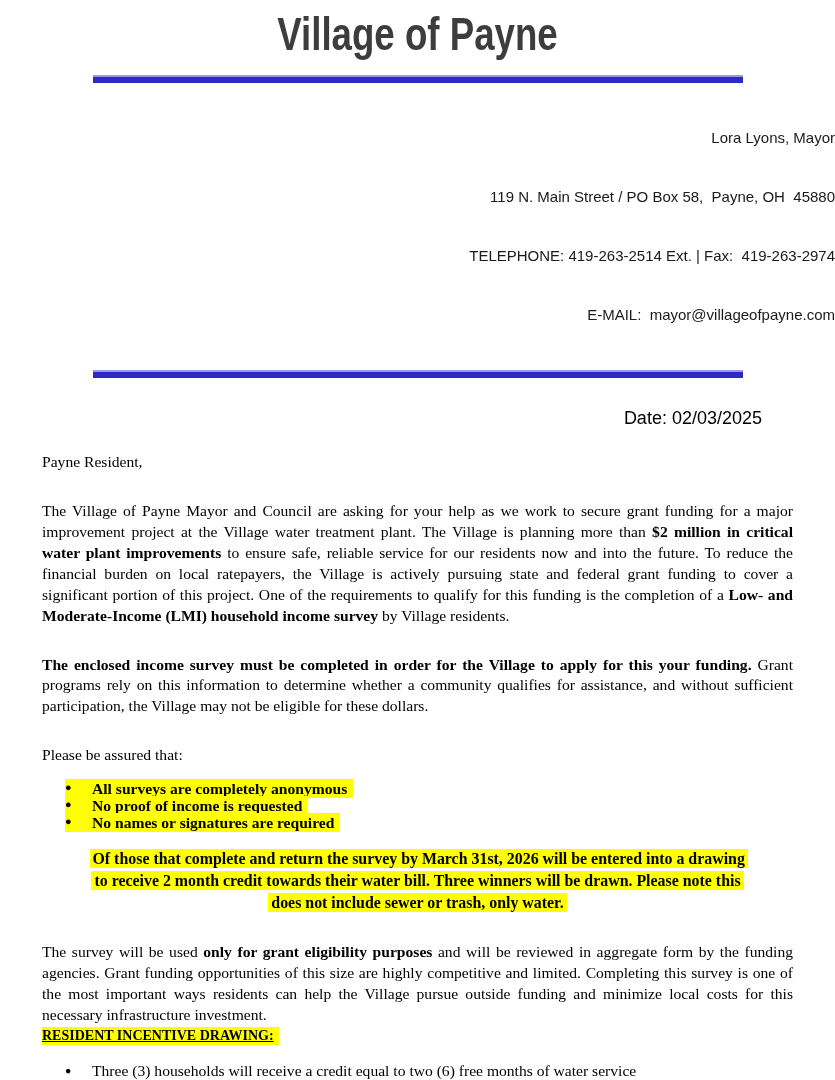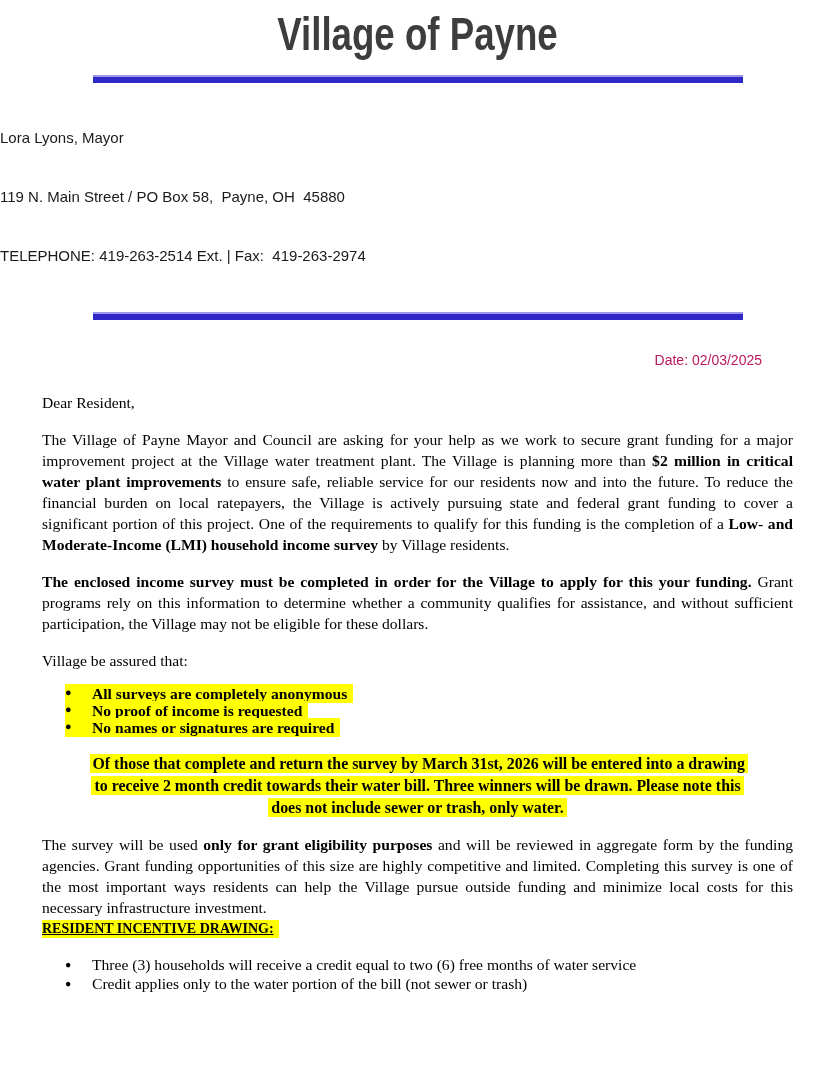--- a/index.html
+++ b/index.html
@@ -19,35 +19,35 @@
     transform:scaleX(0.78); transform-origin:center;
     white-space:nowrap;
   }
   .rule {
     width:650px; height:6px; margin:0 auto;
     background:var(--rule-blue, #2f28c7);
     border-top:2px solid var(--rule-blue-light, #9b97e9);
   }
   .rule.top { margin-top:15px; }
   .lh-contact {
-    text-align:left; padding:6px 0 7px;
+    text-align:right; padding:6px 0 7px;
     font-family:"Liberation Sans", sans-serif;
     font-size:15px; line-height:19.6px;
     color:#1a1a1a; white-space:pre-wrap;
   }
 
   
   .letter { padding:0 42px; font-size:15.6px; line-height:20.9px; }
   .date-line {
-    font-family:"Liberation Sans", sans-serif; font-size:14px;
+    font-family:"Liberation Sans", sans-serif; font-size:18px;
     text-align:right; padding-right:31px; margin-top:30px;
-    white-space:pre-wrap; color:#be185d;
+    white-space:pre-wrap; color:#000000;
   }
   .salutation { margin-top:23px; }
-  .para { margin-top:16px; }
+  .para { margin-top:28px; }
   .justify { text-align:justify; }
   b { font-weight:700; }
 
   
   ul.blist { list-style:none; margin:13px 0 0; padding:0; }
   ul.blist li { padding-left:23px; }
   .dot { display:inline-block; width:27px; font-size:11px; vertical-align:2px; }
   ul.alist li { line-height:17px; font-weight:700; }
   ul.alist .hl { background:var(--hl, #ffff00); padding:0.5px 6px 1.5px 0; }
   ul.ilist { margin-top:15px; }
@@ -75,35 +75,36 @@
 <div class="page">
 
   <div class="lh-title">Village of Payne</div>
 
   <div class="rule top"></div>
 
   <div class="lh-contact">
     <div>Lora Lyons, Mayor</div>
     <div>119 N. Main Street / PO Box 58,  Payne, OH  45880</div>
     <div>TELEPHONE: 419-263-2514 Ext. | Fax:  419-263-2974</div>
+    <div>E-MAIL:  mayor@villageofpayne.com</div>
   </div>
 
   <div class="rule bottom"></div>
 
   <div class="letter">
 
     <div class="date-line">Date: 02/03/2025</div>
 
-    <div class="salutation">Dear Resident,</div>
+    <div class="salutation">Payne Resident,</div>
 
     <div class="para justify"><span>The Village of Payne Mayor and Council are asking for your help as we work to secure grant funding for a major improvement project at the Village water treatment plant. The Village is planning more than </span><b>$2 million in critical water plant improvements</b><span> to ensure safe, reliable service for our residents now and into the future. To reduce the financial burden on local ratepayers, the Village is actively pursuing state and federal grant funding to cover a significant portion of this project. One of the requirements to qualify for this funding is the completion of a </span><b>Low- and Moderate-Income (LMI) household income survey</b><span> by Village residents.</span></div>
 
     <div class="para justify"><b>The enclosed income survey must be completed in order for the Village to apply for this your funding.</b><span> Grant programs rely on this information to determine whether a community qualifies for assistance, and without sufficient participation, the Village may not be eligible for these dollars.</span></div>
 
-    <div class="para">Village be assured that:</div>
+    <div class="para">Please be assured that:</div>
 
     <ul class="blist alist">
       <li><span class="hl"><span class="dot">●</span><span>All surveys are completely anonymous</span></span></li>
       <li><span class="hl"><span class="dot">●</span><span>No proof of income is requested</span></span></li>
       <li><span class="hl"><span class="dot">●</span><span>No names or signatures are required</span></span></li>
     </ul>
 
     <div class="notice">
       <span class="hl">Of those that complete and return the survey by March 31st, 2026 will be entered into a drawing to receive 2 month credit towards their water bill. Three winners will be drawn. Please note this does not include sewer or trash, only water.</span>
     </div>

